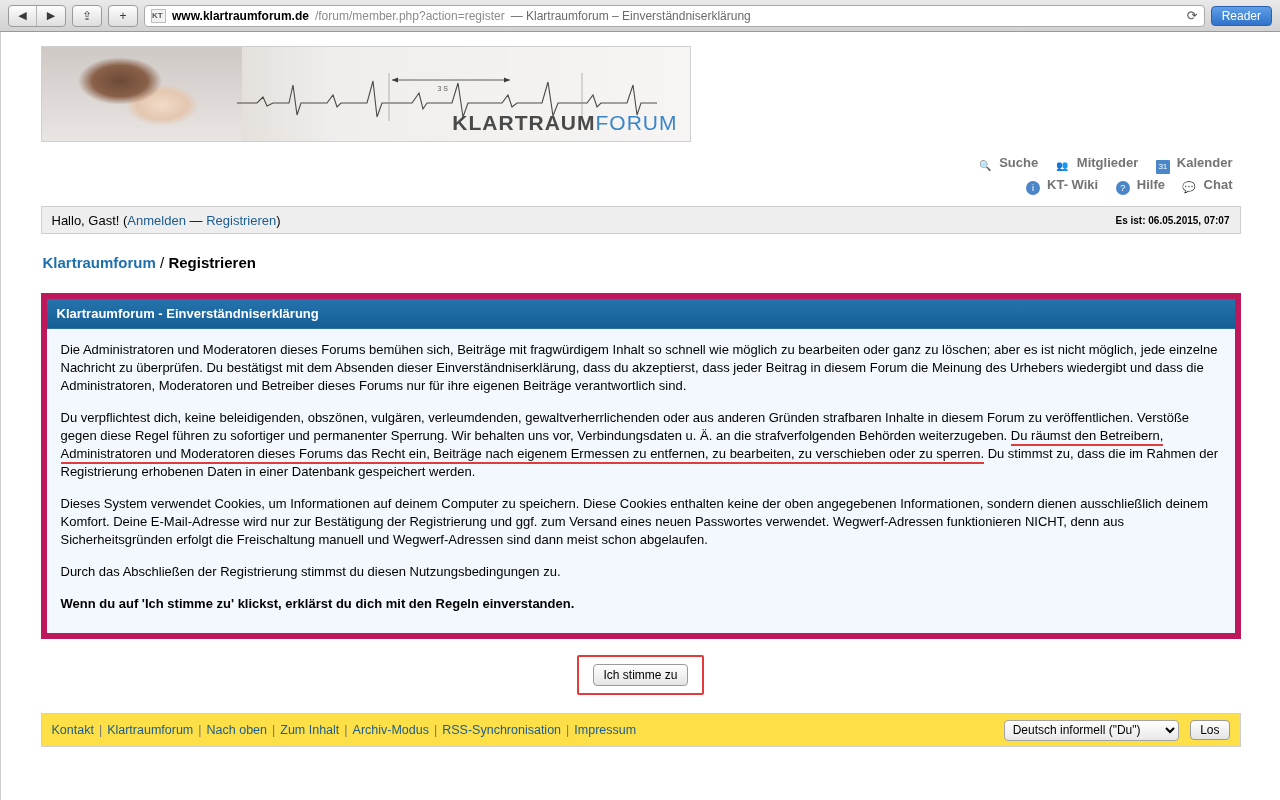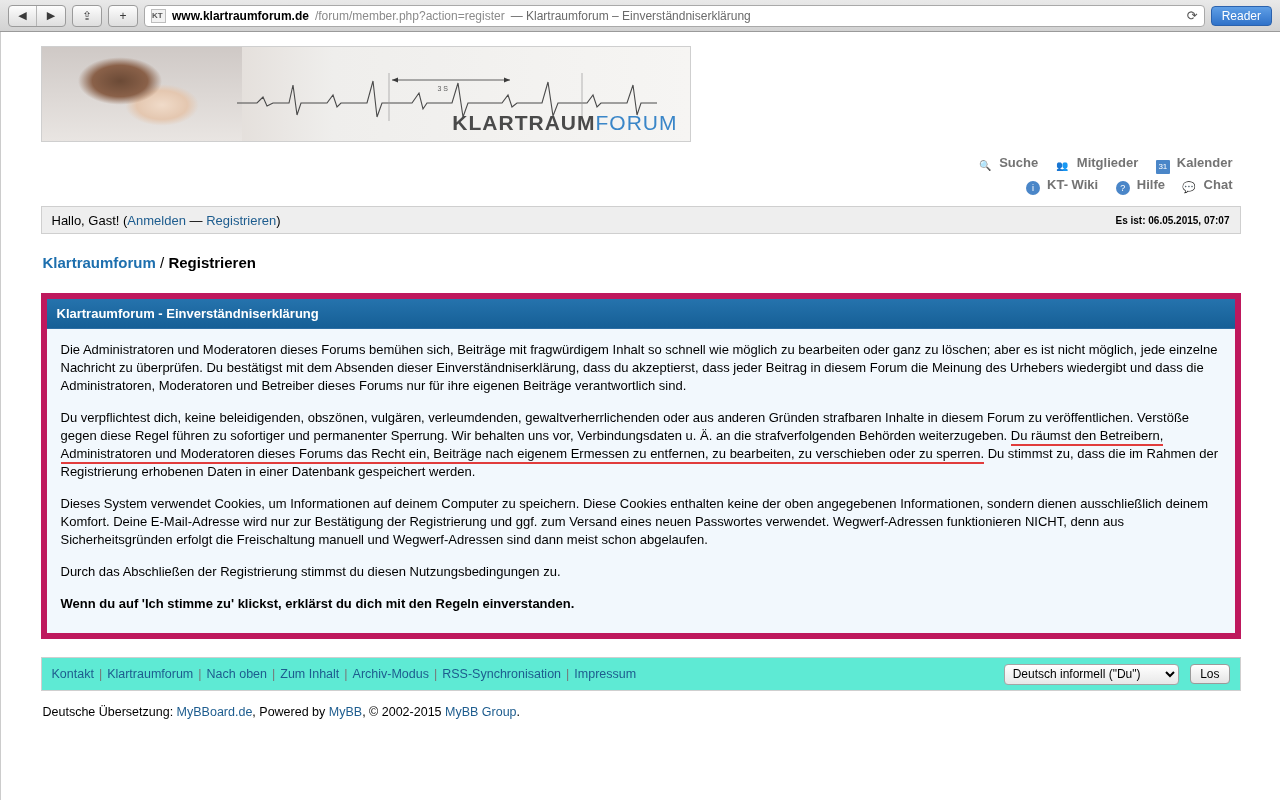--- a/index.html
+++ b/index.html
@@ -246,21 +246,21 @@
     padding: 3px 9px;
     border: 1px solid #9a9a9a;
     border-radius: 4px;
     background: linear-gradient(to bottom, #ffffff, #e4e4e4);
     color: #000;
   }
 
   
   .footerbar {
     margin-top: 18px;
-    background: #5eead4;
+    background: #fde047;
     border: 1px solid #cfcfcf;
     height: 34px;
     display: flex;
     align-items: center;
     justify-content: space-between;
     padding: 0 10px;
     font-size: 12.5px;
   }
   .footerbar a { color: #1d5c8e; text-decoration: none; }
   .footerbar .pipe { color: #777; margin: 0 5px; }
@@ -370,31 +370,33 @@
         <p>Die Administratoren und Moderatoren dieses Forums bemühen sich, Beiträge mit fragwürdigem Inhalt so schnell wie möglich zu bearbeiten oder ganz zu löschen; aber es ist nicht möglich, jede einzelne Nachricht zu überprüfen. Du bestätigst mit dem Absenden dieser Einverständniserklärung, dass du akzeptierst, dass jeder Beitrag in diesem Forum die Meinung des Urhebers wiedergibt und dass die Administratoren, Moderatoren und Betreiber dieses Forums nur für ihre eigenen Beiträge verantwortlich sind.</p>
         <p>
           <span>Du verpflichtest dich, keine beleidigenden, obszönen, vulgären, verleumdenden, gewaltverherrlichenden oder aus anderen Gründen strafbaren Inhalte in diesem Forum zu veröffentlichen. Verstöße gegen diese Regel führen zu sofortiger und permanenter Sperrung. Wir behalten uns vor, Verbindungsdaten u. Ä. an die strafverfolgenden Behörden weiterzugeben. </span><span class="underline-red">Du räumst den Betreibern, Administratoren und Moderatoren dieses Forums das Recht ein, Beiträge nach eigenem Ermessen zu entfernen, zu bearbeiten, zu verschieben oder zu sperren.</span><span> Du stimmst zu, dass die im Rahmen der Registrierung erhobenen Daten in einer Datenbank gespeichert werden.</span>
         </p>
         <p>Dieses System verwendet Cookies, um Informationen auf deinem Computer zu speichern. Diese Cookies enthalten keine der oben angegebenen Informationen, sondern dienen ausschließlich deinem Komfort. Deine E-Mail-Adresse wird nur zur Bestätigung der Registrierung und ggf. zum Versand eines neuen Passwortes verwendet. Wegwerf-Adressen funktionieren NICHT, denn aus Sicherheitsgründen erfolgt die Freischaltung manuell und Wegwerf-Adressen sind dann meist schon abgelaufen.</p>
         <p>Durch das Abschließen der Registrierung stimmst du diesen Nutzungsbedingungen zu.</p>
         <p class="bold">Wenn du auf 'Ich stimme zu' klickst, erklärst du dich mit den Regeln einverstanden.</p>
       </div>
     </div>
 
+    <div class="agree-wrap">
+      <div class="agree-highlight">
+        <button class="agree-btn">Ich stimme zu</button>
+      </div>
+    </div>
 
     <div class="footerbar">
       <div>
         <a>Kontakt</a><span class="pipe">|</span><a>Klartraumforum</a><span class="pipe">|</span><a>Nach oben</a><span class="pipe">|</span><a>Zum Inhalt</a><span class="pipe">|</span><a>Archiv-Modus</a><span class="pipe">|</span><a>RSS-Synchronisation</a><span class="pipe">|</span><a>Impressum</a>
       </div>
       <div>
         <select class="lang-select">
           <option>Deutsch informell ("Du")</option>
         </select>
         <button class="go-btn">Los</button>
       </div>
     </div>
 
-    <div class="copyright">
-      <span>Deutsche Übersetzung: </span><a>MyBBoard.de</a><span>, Powered by </span><a>MyBB</a><span>, © 2002-2015 </span><a>MyBB Group</a><span>.</span>
-    </div>
 
   </div>
 </div>
 
 </body></html>

